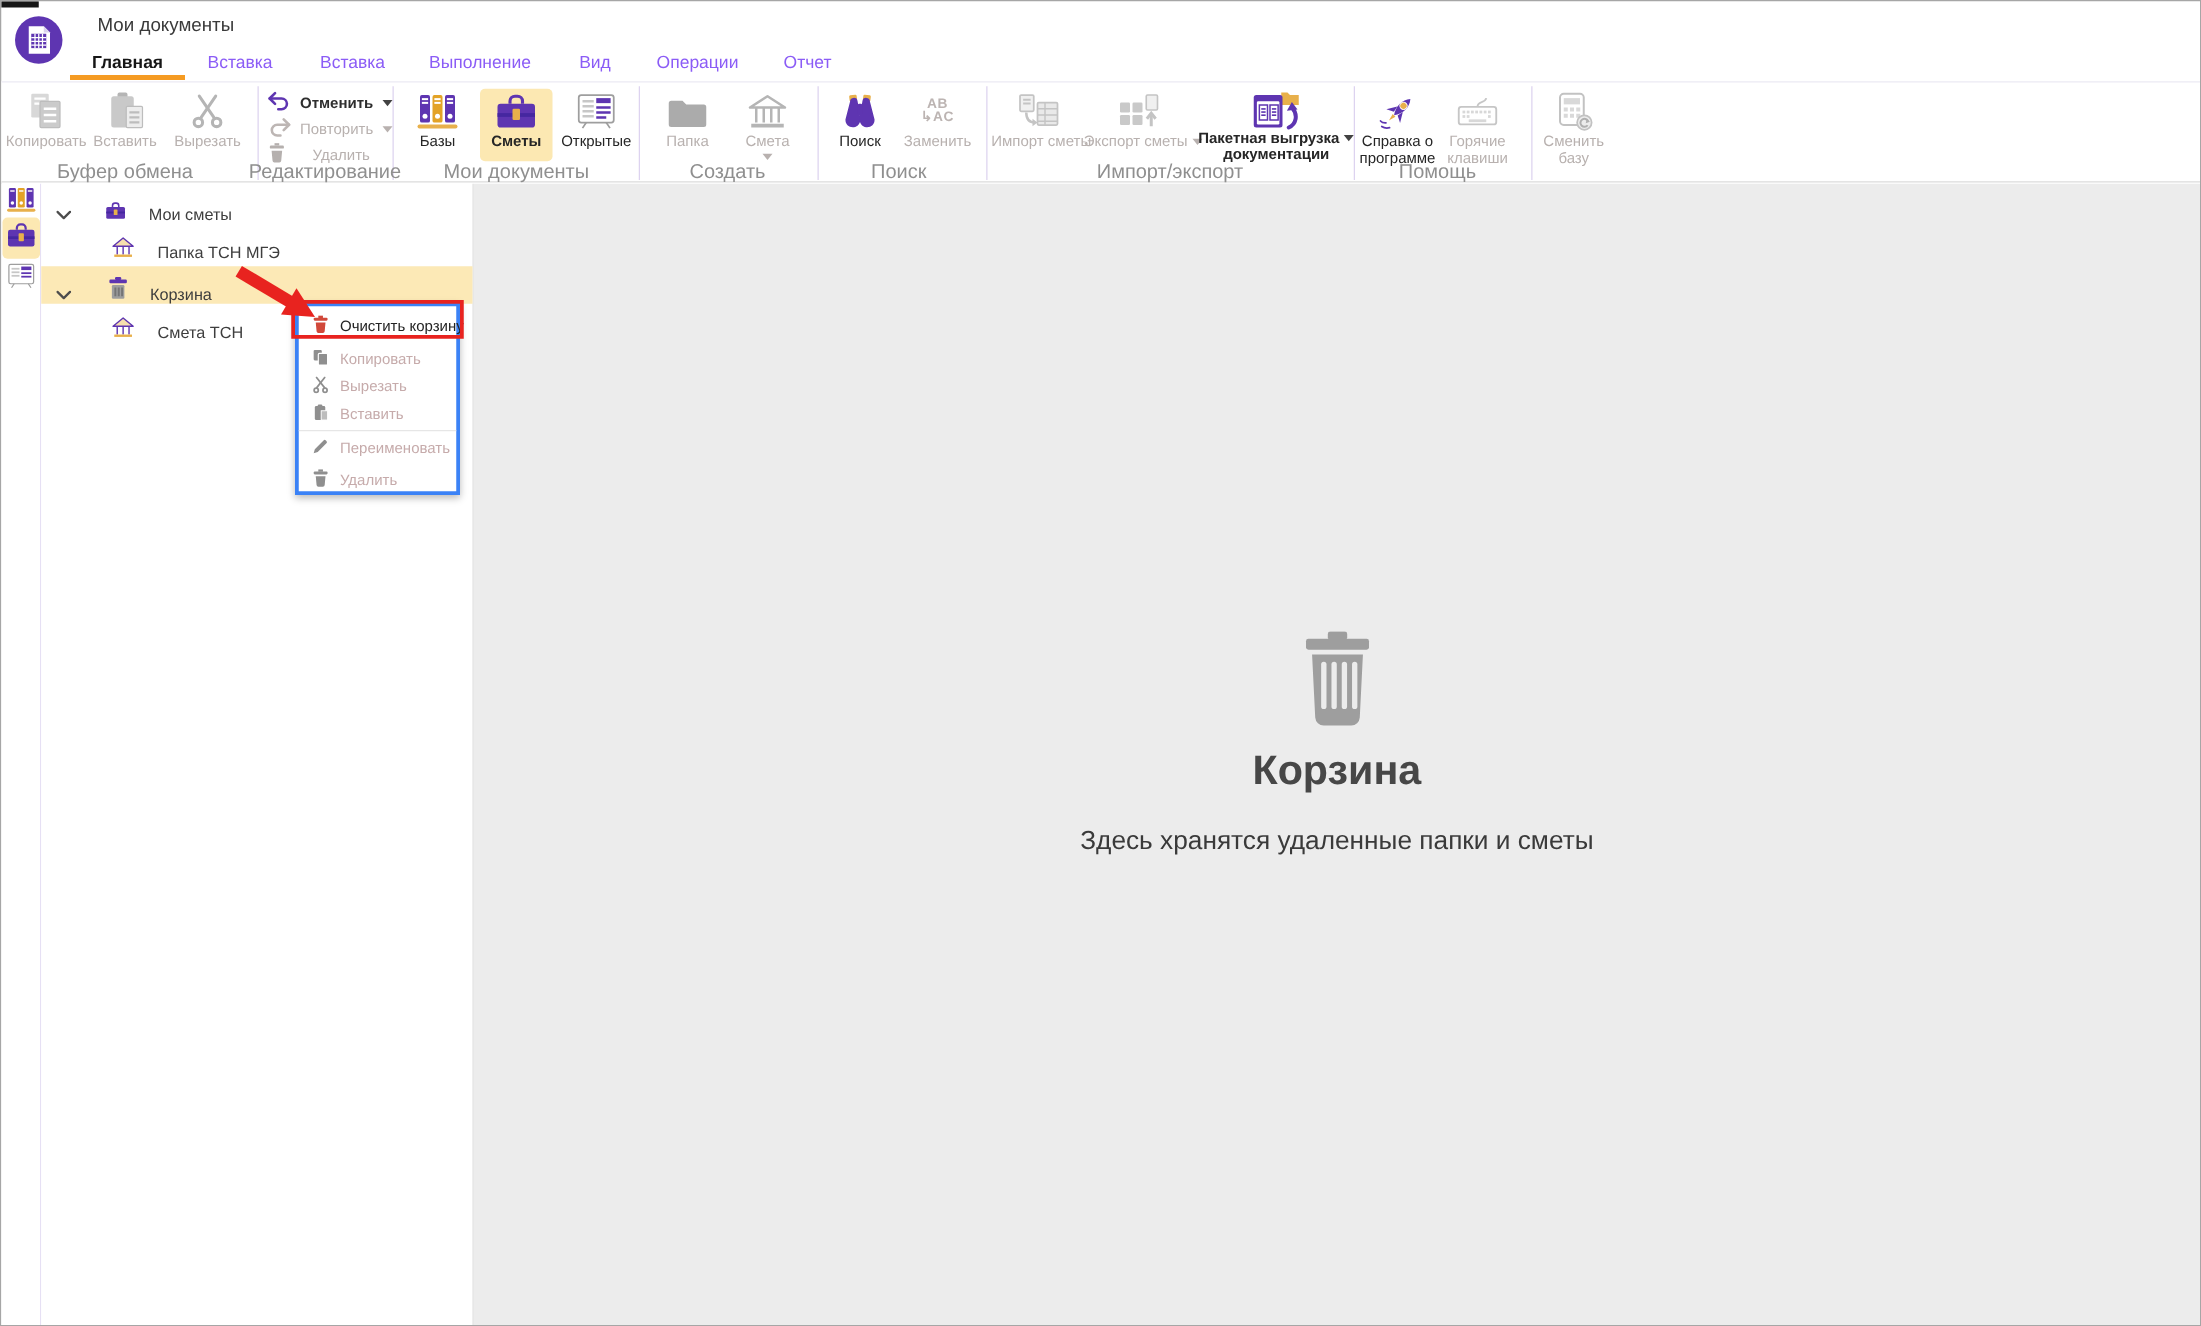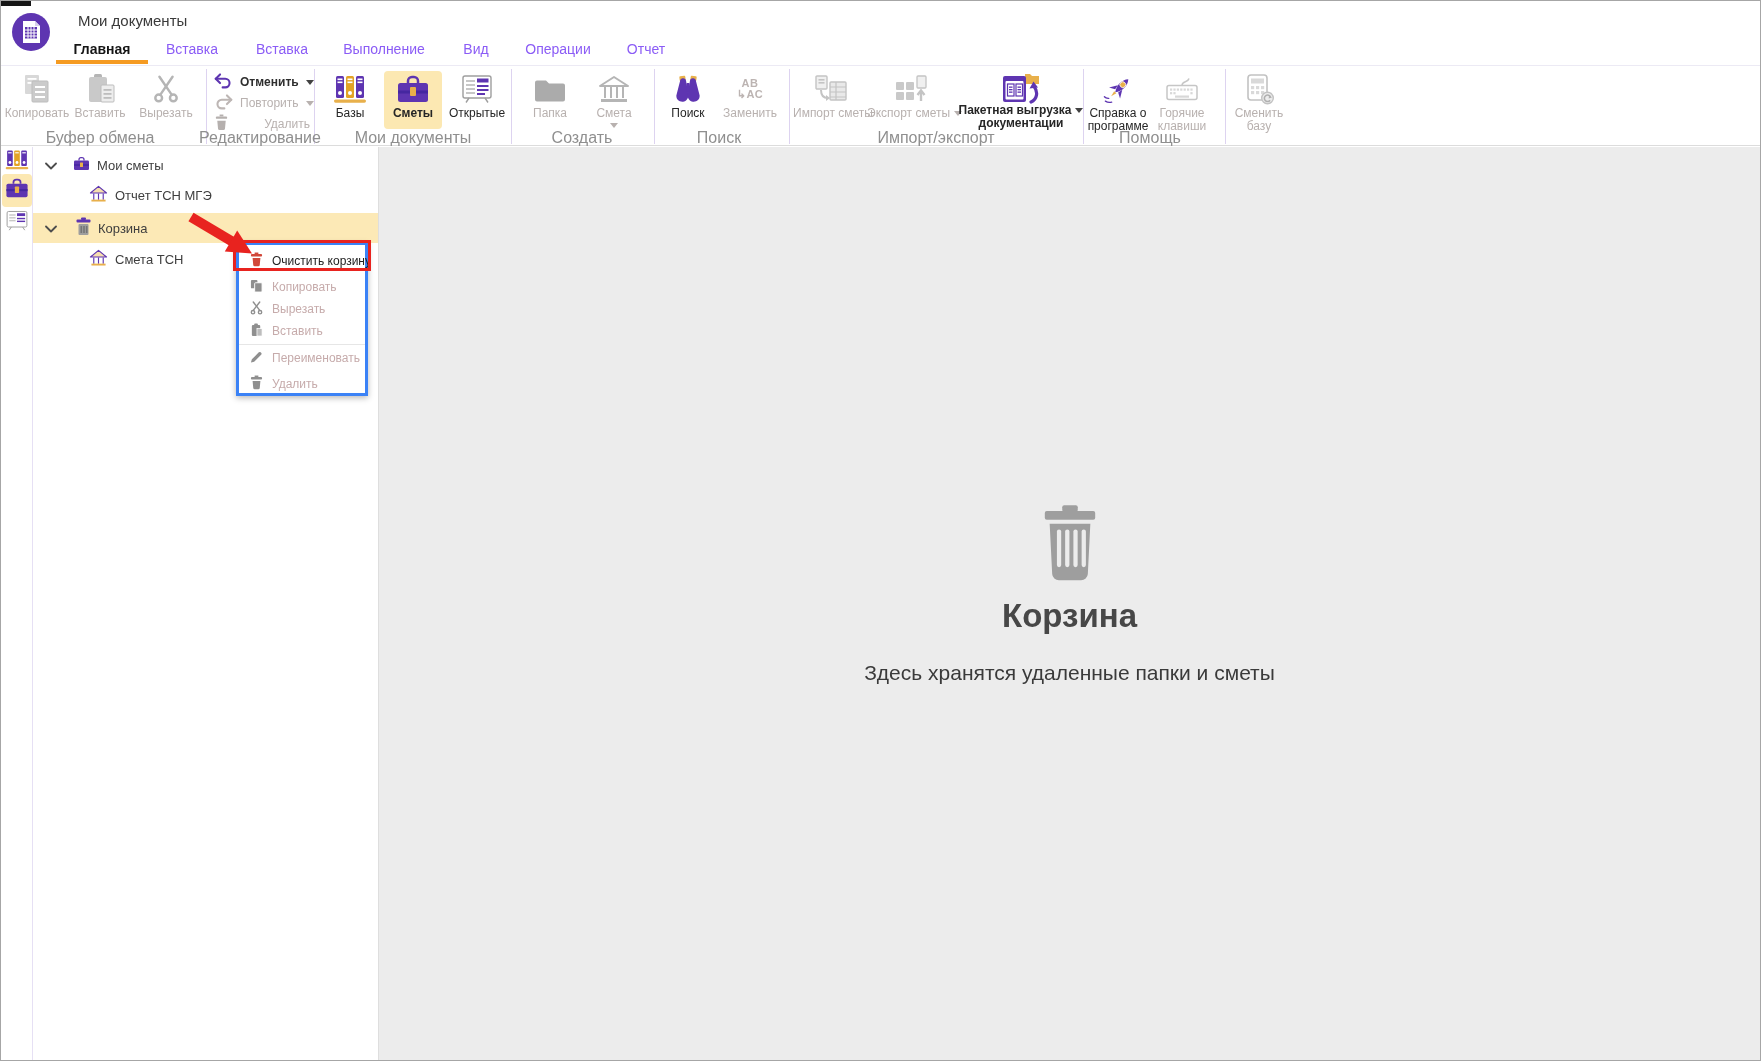--- a/index.html
+++ b/index.html
@@ -25,33 +25,33 @@
   .rbtn { top:5px; height:58px; text-align:center; }
   .rbtn .ricon { height:36px; display:flex; align-items:center; justify-content:center; }
   .rbtn .rlabel { font-size:12px; line-height:13px; white-space:nowrap; }
   .rbtn.on  .rlabel { color:#262626; }
   .rbtn.off .rlabel { color:#b8b1af; }
   .rbtn.selected { background:#fce8b2; border-radius:4px; }
   .rgroup { top:63px; font-size:16px; color:#8f8f8f; text-align:center; white-space:nowrap; }
   .erow { left:213px; width:96px; height:20px; display:flex; align-items:center; gap:7px; font-size:12px; white-space:nowrap; }
   .erow.on  { color:#262626; }
   .erow.off { color:#b8b1af; }
-  .erow .egrow { flex:1; text-align:right; }
+  .erow .egrow { flex:1; text-align:center; }
   .caret { width:0; height:0; border-left:4px solid transparent; border-right:4px solid transparent; border-top:5px solid currentColor; display:inline-block; }
   .caret.dark { border-top-color:#424242; }
   .caret.gray { border-top-color:#b8b1af; }
   .caret.inline { margin-left:4px; vertical-align:middle; }
   .replace-glyph { font-size:11px; font-weight:bold; line-height:11px; color:#bcb4b2; letter-spacing:0.5px; }
 
   
   .strip { left:0; top:146px; bottom:0; width:32px; background:#fff; border-right:1px solid #e6e0f4; }
   .strip-ico { left:4px; width:24px; height:24px; display:flex; align-items:center; justify-content:center; }
   .strip-sel { left:1px; top:27px; width:30px; height:33px; background:#fce8b2; border-radius:4px; }
   .tree { left:32px; top:146px; bottom:0; width:346px; background:#fff; border-right:1px solid #dedede; }
-  .trow { left:0; right:0; height:28px; display:flex; align-items:center; font-size:13px; color:#3e3e3e; }
+  .trow { left:0; right:0; height:28px; display:flex; align-items:flex-end; font-size:13px; color:#3e3e3e;gap:11px; }
   .trow .tlabel { white-space:nowrap; }
   .trow.selected { background:#fce9b6; }
 
   
   .cmenu { left:235px; top:241px; width:132px; height:154px; background:#fff;
            border:3px solid #3b82f6; box-shadow:0 2px 6px rgba(0,0,0,0.28); z-index:10; }
   .mi { left:0; right:0; height:22px; display:flex; align-items:center; gap:9px; padding-left:11px; font-size:12px; white-space:nowrap; }
   .mi.on  { color:#232323; }
   .mi.off { color:#c6abab; }
   .msep { left:0; right:0; height:1px; background:#e6e6e6; }
@@ -498,21 +498,21 @@
     <div class="abs trow" style="top:34px;">
       <span style="margin-left:56px;">
         <svg width="19" height="17" viewBox="0 0 19 18">
           <polygon points="9.5,1.5 1,8.5 18,8.5" fill="#f6dfae" stroke="#5e35b1" stroke-width="1.2" stroke-linejoin="round"></polygon>
           <g stroke="#5e35b1" stroke-width="1.2">
               <path d="M4.5 9 V15.5 M9.5 9 V15.5 M14.5 9 V15.5"></path>
             </g>
           <rect x="2" y="15.5" width="15" height="2" fill="#e8b04b"></rect>
         </svg>
       </span>
-      <span class="tlabel" style="margin-left:7px;">Отчет ТСН МГЭ</span>
+      <span class="tlabel" style="margin-left:7px;">Папка ТСН МГЭ</span>
     </div>
 
     <div class="abs trow selected" style="top:66px; height:30px;">
       <span style="margin-left:12px;">
         <svg width="12" height="8" viewBox="0 0 12 8">
             <polyline points="1,1.5 6,6.5 11,1.5" fill="none" stroke="#4d4d4d" stroke-width="1.8" stroke-linecap="round" stroke-linejoin="round"></polyline>
           </svg>
       </span>
       <span style="margin-left:18px;">
         <svg width="17" height="19" viewBox="0 0 17 19">

